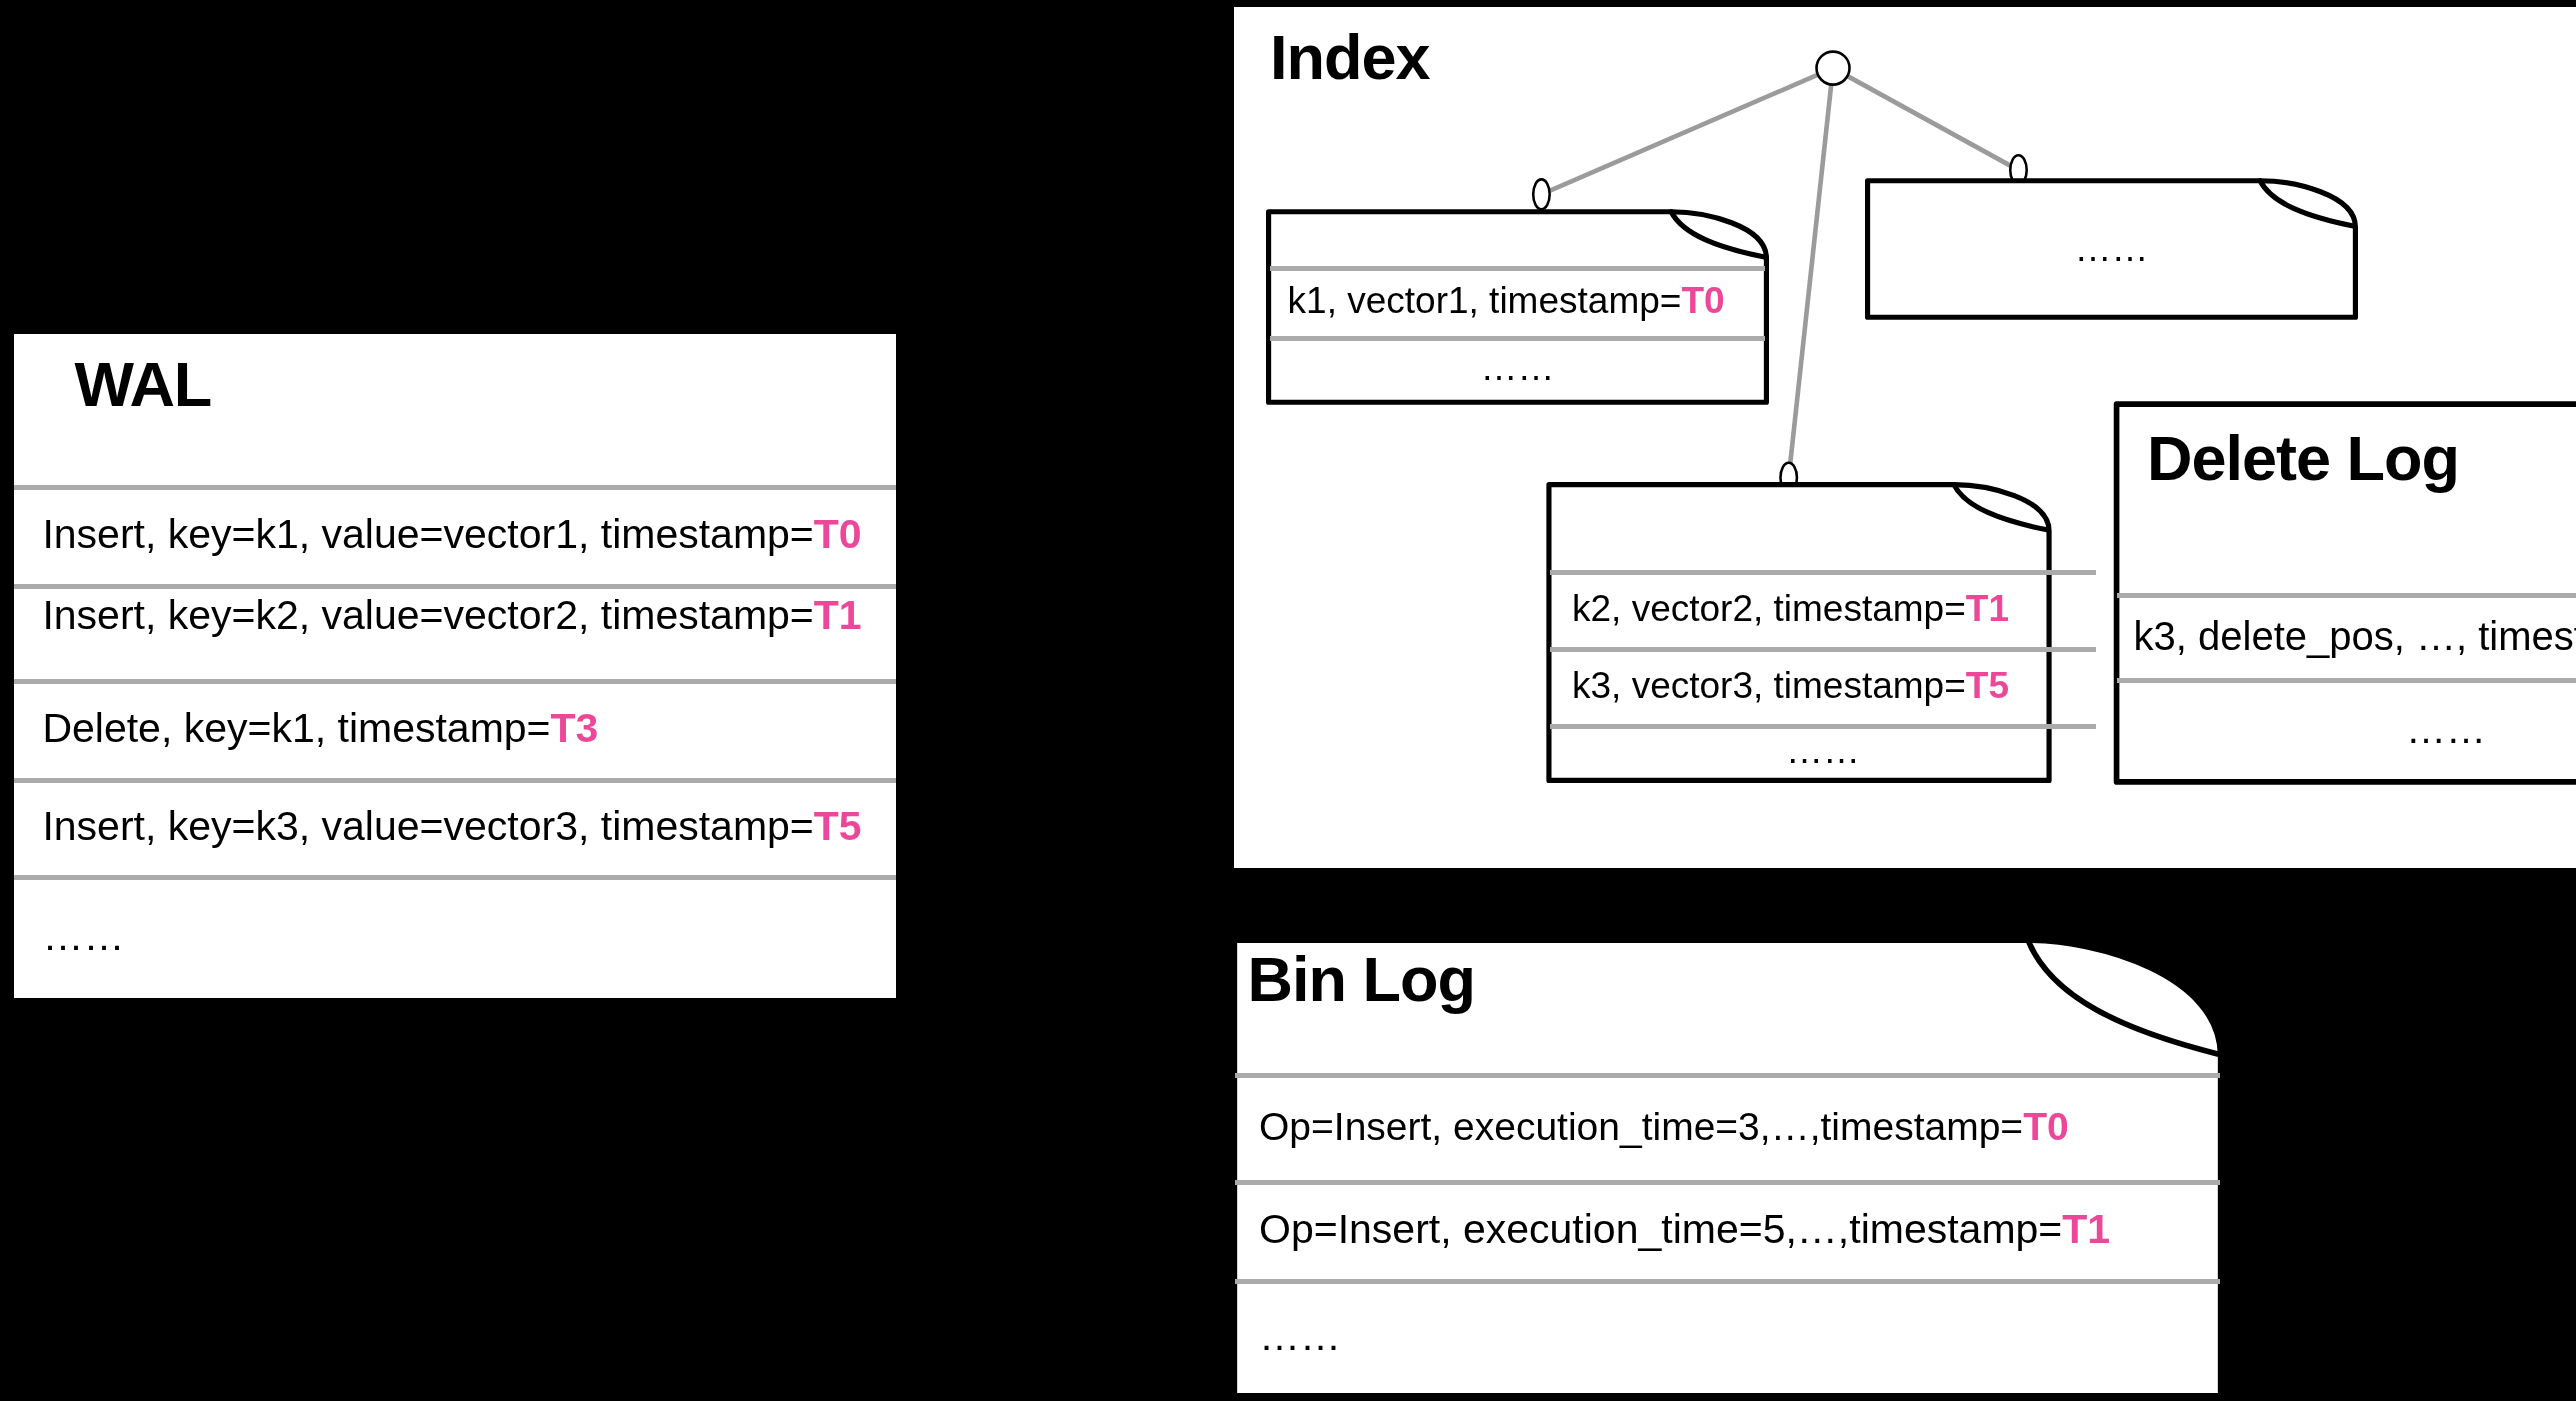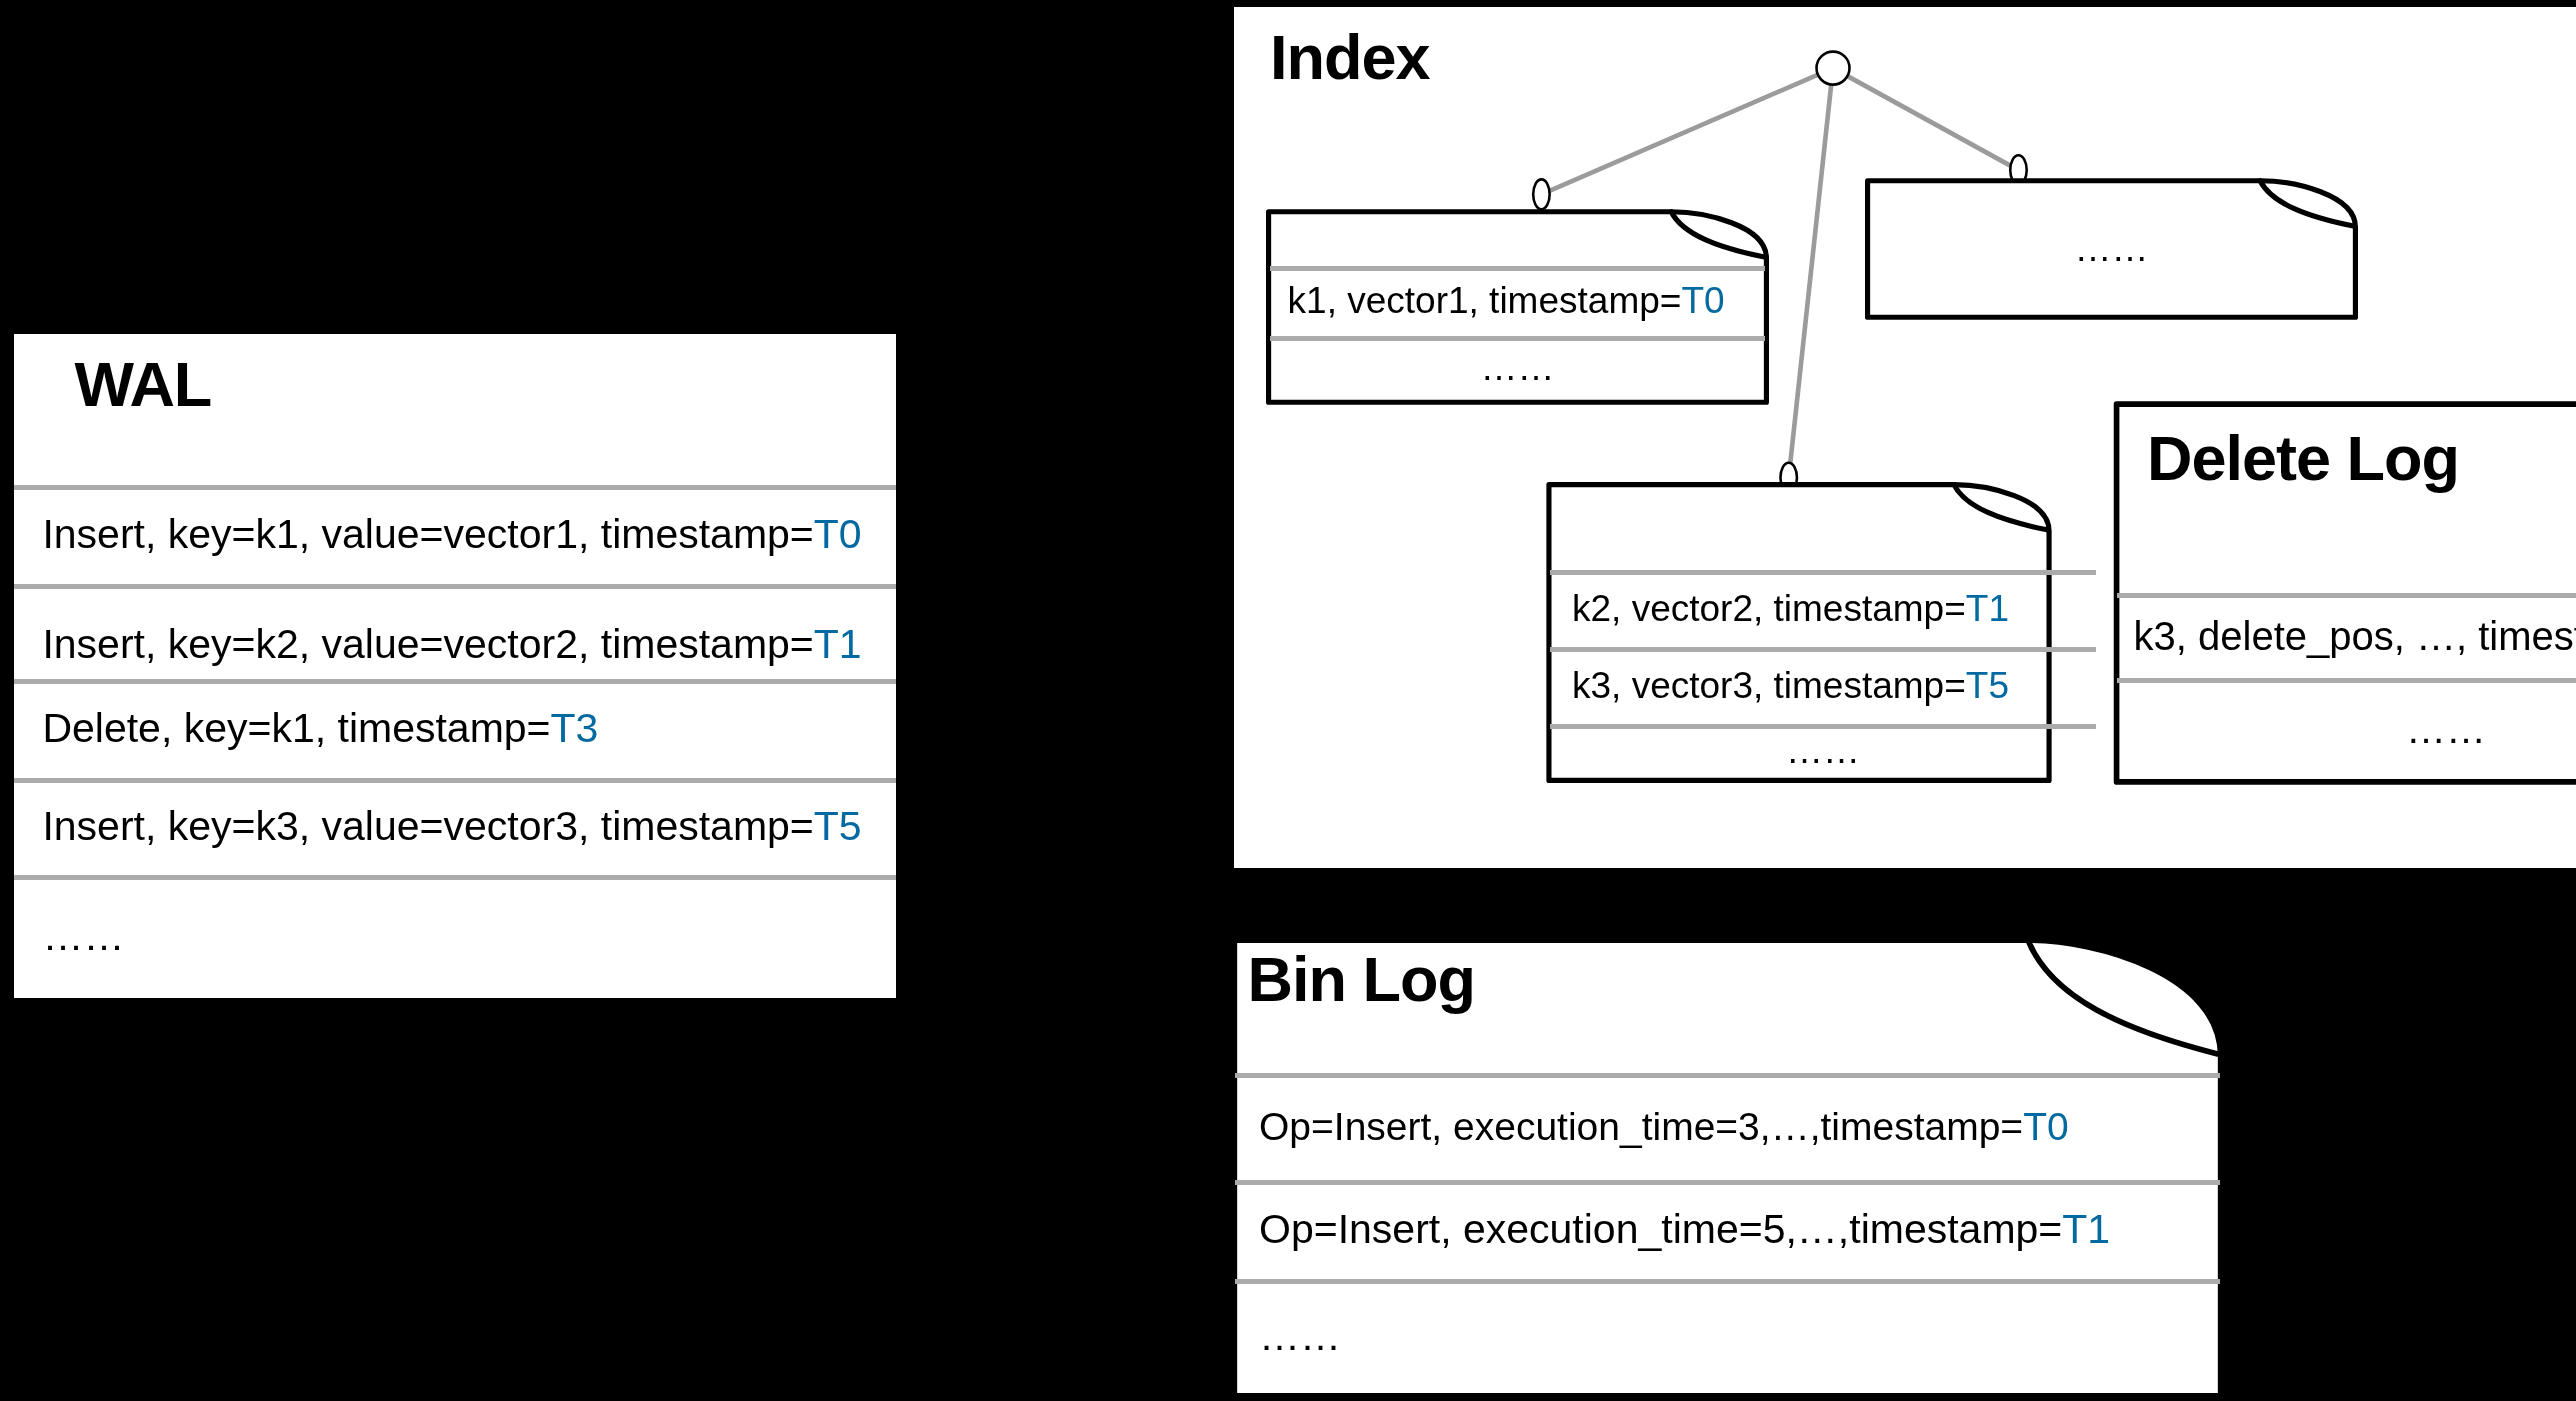--- a/index.html
+++ b/index.html
@@ -24,21 +24,21 @@
 
   
   .wal-box { left: 14.4px; top: 334px; width: 882px; height: 664px; }
   .wal-box .panel-title { padding: 15.5px 0 0 28px; margin-left: 32px; }
   .sep { position: absolute; left: 0; right: 0; height: 4.6px; background: #ABABAB; }
   .trow {
     position: absolute; left: 0; right: 0;
     display: flex; align-items: center;
     font-size: 41px; color: #000; white-space: nowrap;
   }
-  .trow .ts { color: #0369a1; font-weight: 400; }
+  .trow .ts { color: #ec4899; font-weight: 700; }
 
   
   .doc { position: absolute; z-index: 3; }
   .doc .frame { position: absolute; left: 0; top: 0; }
   .doc .page { fill: #fff; stroke: #000; stroke-width: 10; stroke-linejoin: round; }
   .doc .flap { fill: #fff; stroke: #000; stroke-width: 10; stroke-linecap: round; fill: none; }
   .doc.big .page, .doc.big .flap { stroke-width: 11; }
   .doc .sep { left: 4.1px; right: 4.1px; }
   .doc .trow { font-size: 37px; }
   .doc .panel-title { position: absolute; }
@@ -65,21 +65,21 @@
   <section class="panel wal-box">
     <h2 class="panel-title">WAL</h2>
 
     <div class="sep" style="top:151px"></div>
     <div class="trow" style="top:151px;height:99px;padding-left:28px">
       <span>Insert, key=k1, value=vector1, timestamp=</span>
         <span class="ts">T0</span>
     </div>
 
     <div class="sep" style="top:250px"></div>
-    <div class="trow" style="top:263px;height:95px;padding-left:28px">
+    <div class="trow" style="top:234px;height:95px;padding-left:28px">
       <span>Insert, key=k2, value=vector2, timestamp=</span>
         <span class="ts">T1</span>
     </div>
 
     <div class="sep" style="top:345px"></div>
     <div class="trow" style="top:345px;height:99px;padding-left:28px">
       <span>Delete, key=k1, timestamp=</span>
         <span class="ts">T3</span>
     </div>
 

